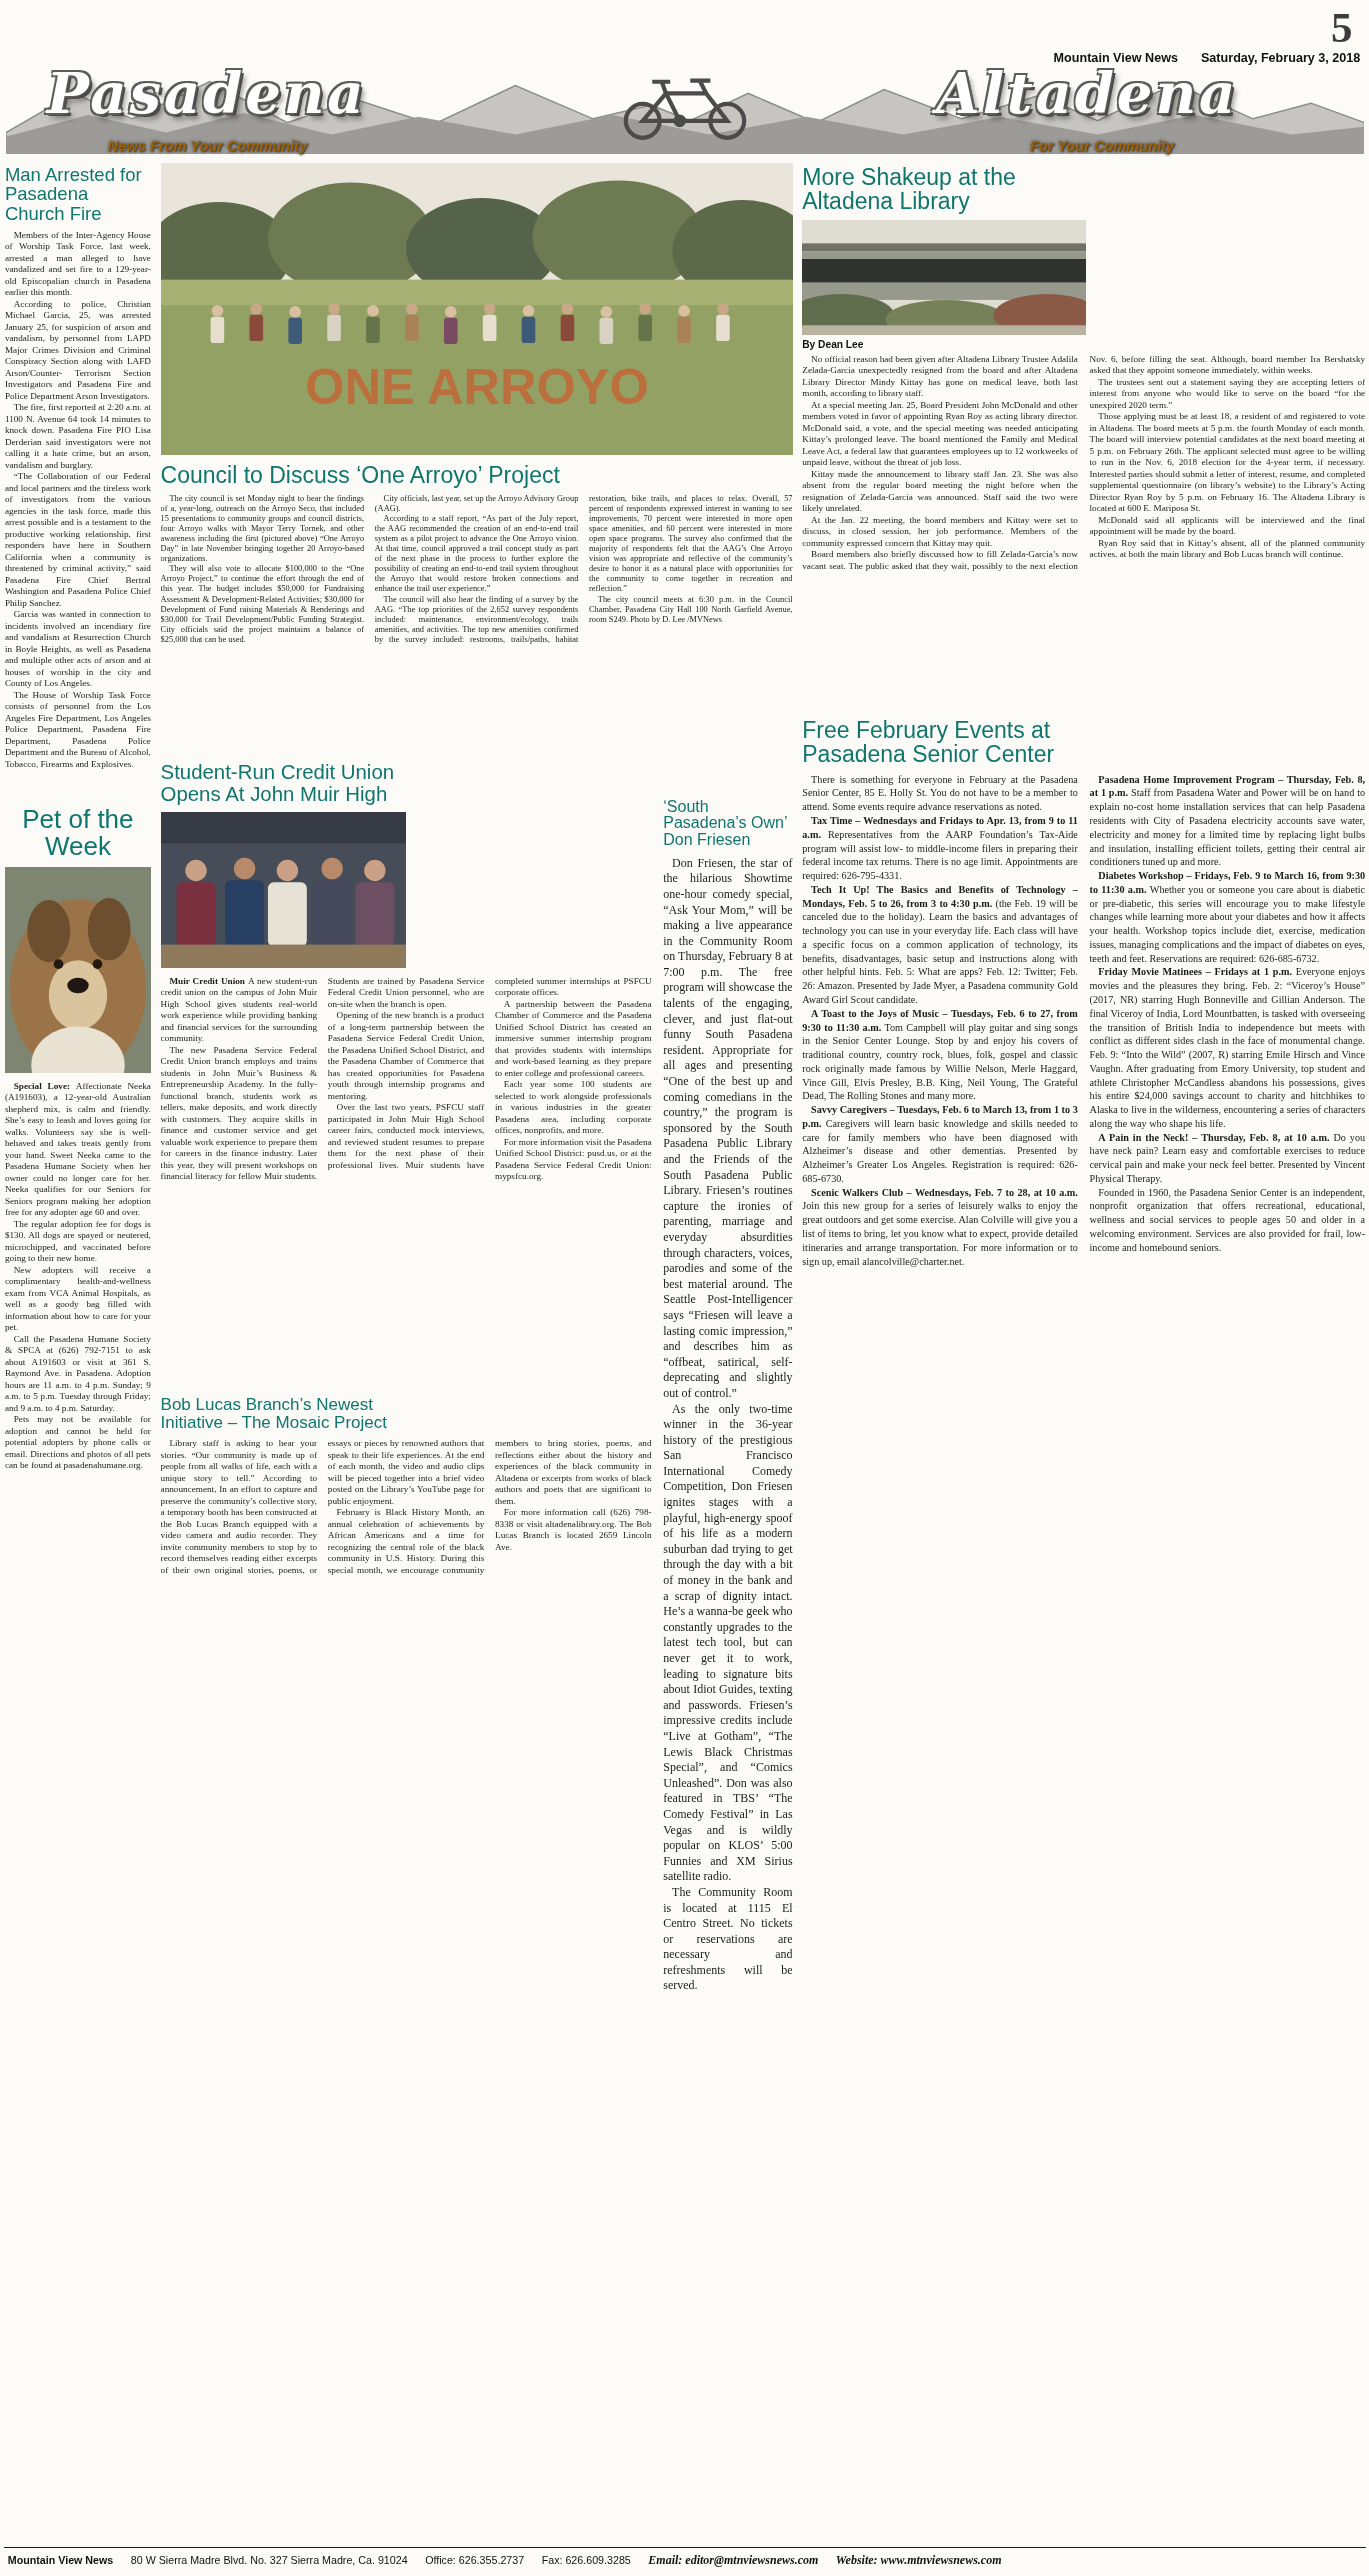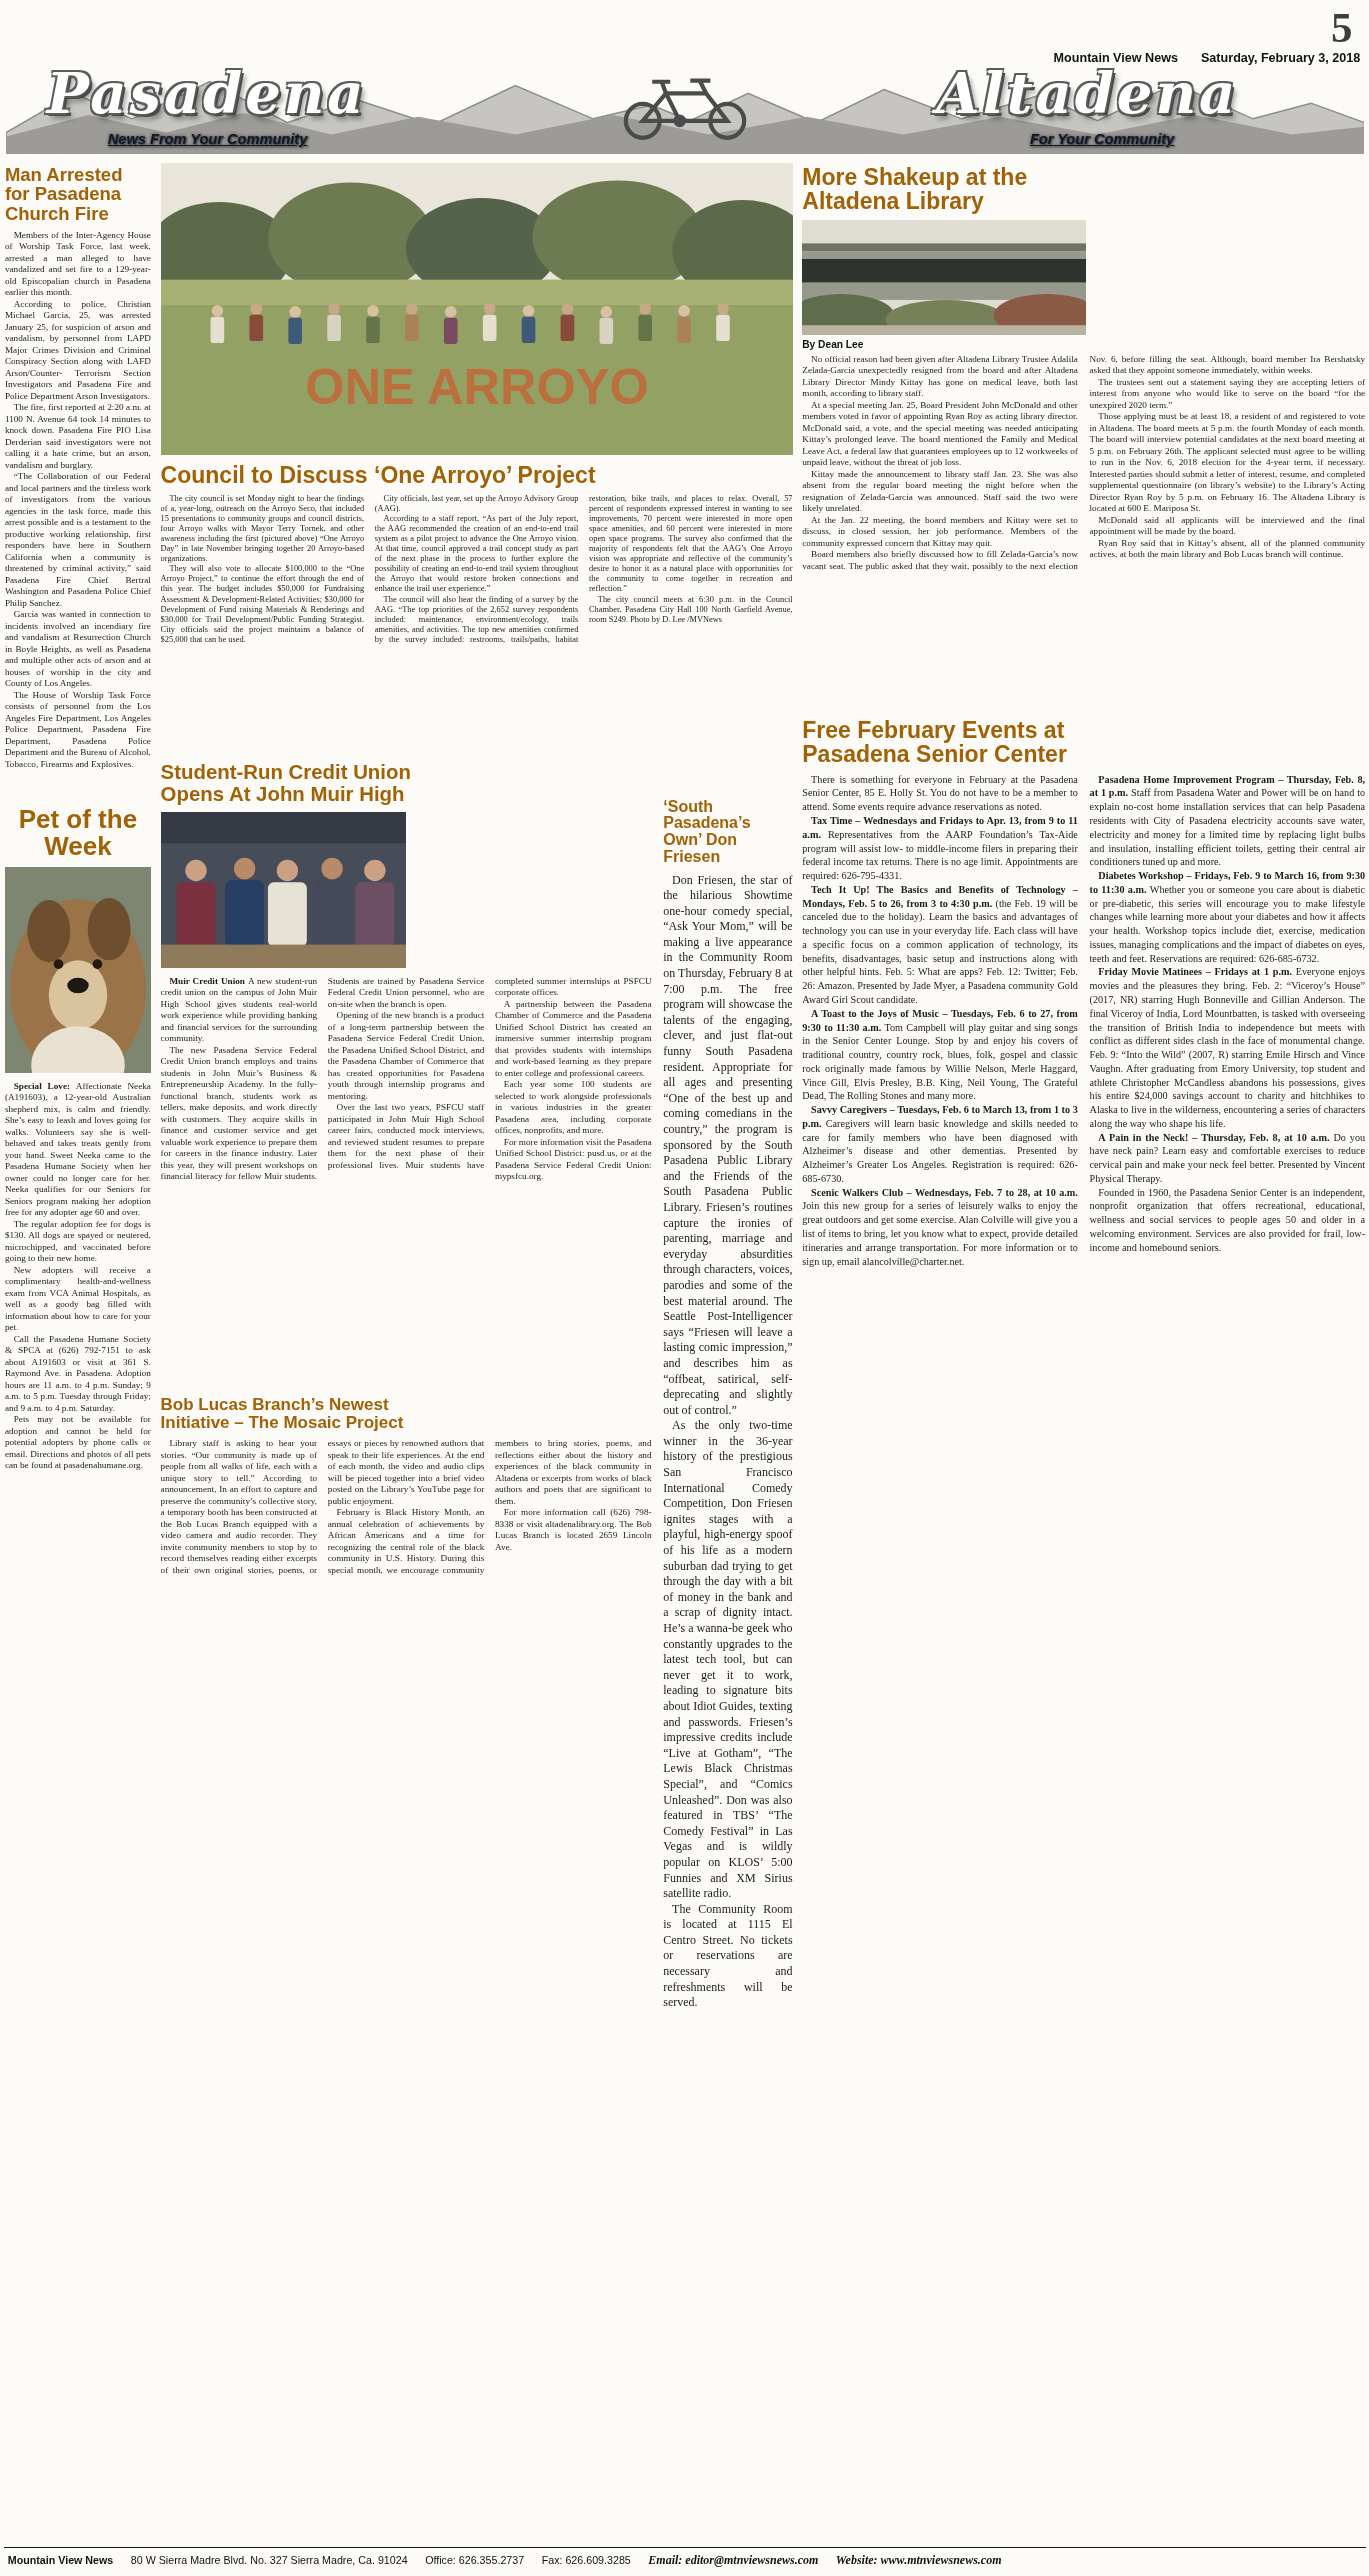--- a/index.html
+++ b/index.html
@@ -27,38 +27,37 @@
     font-family: "DejaVu Serif", serif; font-style: italic; font-weight: bold;
     font-size: 56px; letter-spacing: 2.9px; color: #fff;
     text-shadow: -1.9px -1.9px 0 #5c5c5a, 1.9px -1.9px 0 #5c5c5a, -1.9px 1.9px 0 #5c5c5a,
                  2.9px 2.9px 0 #4a4a48, 4.9px 5.8px 4.9px rgba(0,0,0,.35);
     text-align: right;
   }
   .t-left { left: 41px; }
   .t-right { right: 126px; }
   .bike { position: absolute; left: 50%; top: 0; transform: translateX(-50%); z-index: 2; }
   .tagline {
-    position: absolute; bottom: 7px; z-index: 2;
-    font: bold italic 14.6px "Liberation Sans", sans-serif; color: #0f172a;
+    position: absolute; bottom: 0; z-index: 2;
+    font: bold italic 14.6px "Liberation Sans", sans-serif; color: #a16207;
     text-shadow: 1px 1px 1.9px #333, 0 0 3.9px #444;
-    text-decoration: underline;
   }
   .tg-left { left: 102px; }
   .tg-right { right: 190px; }
   
   .main {
     position: absolute; top: 163px; left: 4.9px; right: 4.9px; bottom: 41px;
     display: flex; gap: 9.7px; overflow: hidden;
   }
   .col-left   { width: 146px; flex: none; }
   .col-center { width: 632px; flex: none; }
   .col-right  { flex: 1; min-width: 0; }
   .headline {
-    font-family: "Liberation Sans", sans-serif; font-weight: bold;
-    color: #a16207; line-height: 1.05; margin: 1.9px 0 6.8px;
+    font-family: "Liberation Sans", sans-serif; font-weight: normal;
+    color: #0f766e; line-height: 1.05; margin: 1.9px 0 6.8px;
   }
   .hl-church  { font-size: 18.5px; }
   .hl-pet     { font-size: 26px; text-align: center; margin-top: 13.6px; }
   .hl-arroyo  { font-size: 23px; }
   .hl-cu      { font-size: 20.4px; max-width: 292px; }
   .hl-mosaic  { font-size: 17px; max-width: 253px; }
   .hl-friesen { font-size: 16px; margin-top: 38px; }
   .hl-shakeup { font-size: 23px; max-width: 258px; }
   .hl-senior  { font-size: 23px; max-width: 306px; }
   .byline { font: bold 10.2px "Liberation Sans", sans-serif; margin: 2.9px 0 3.9px; color: #111; }

